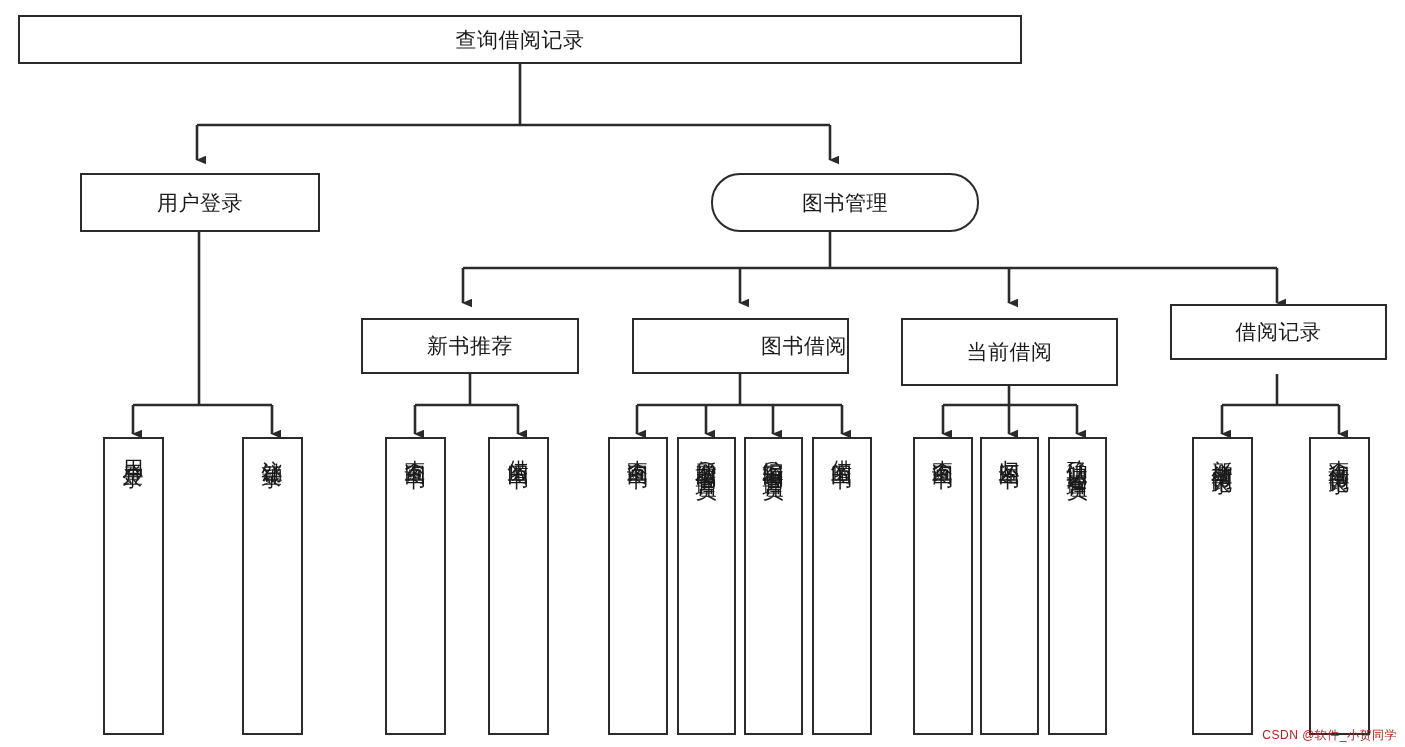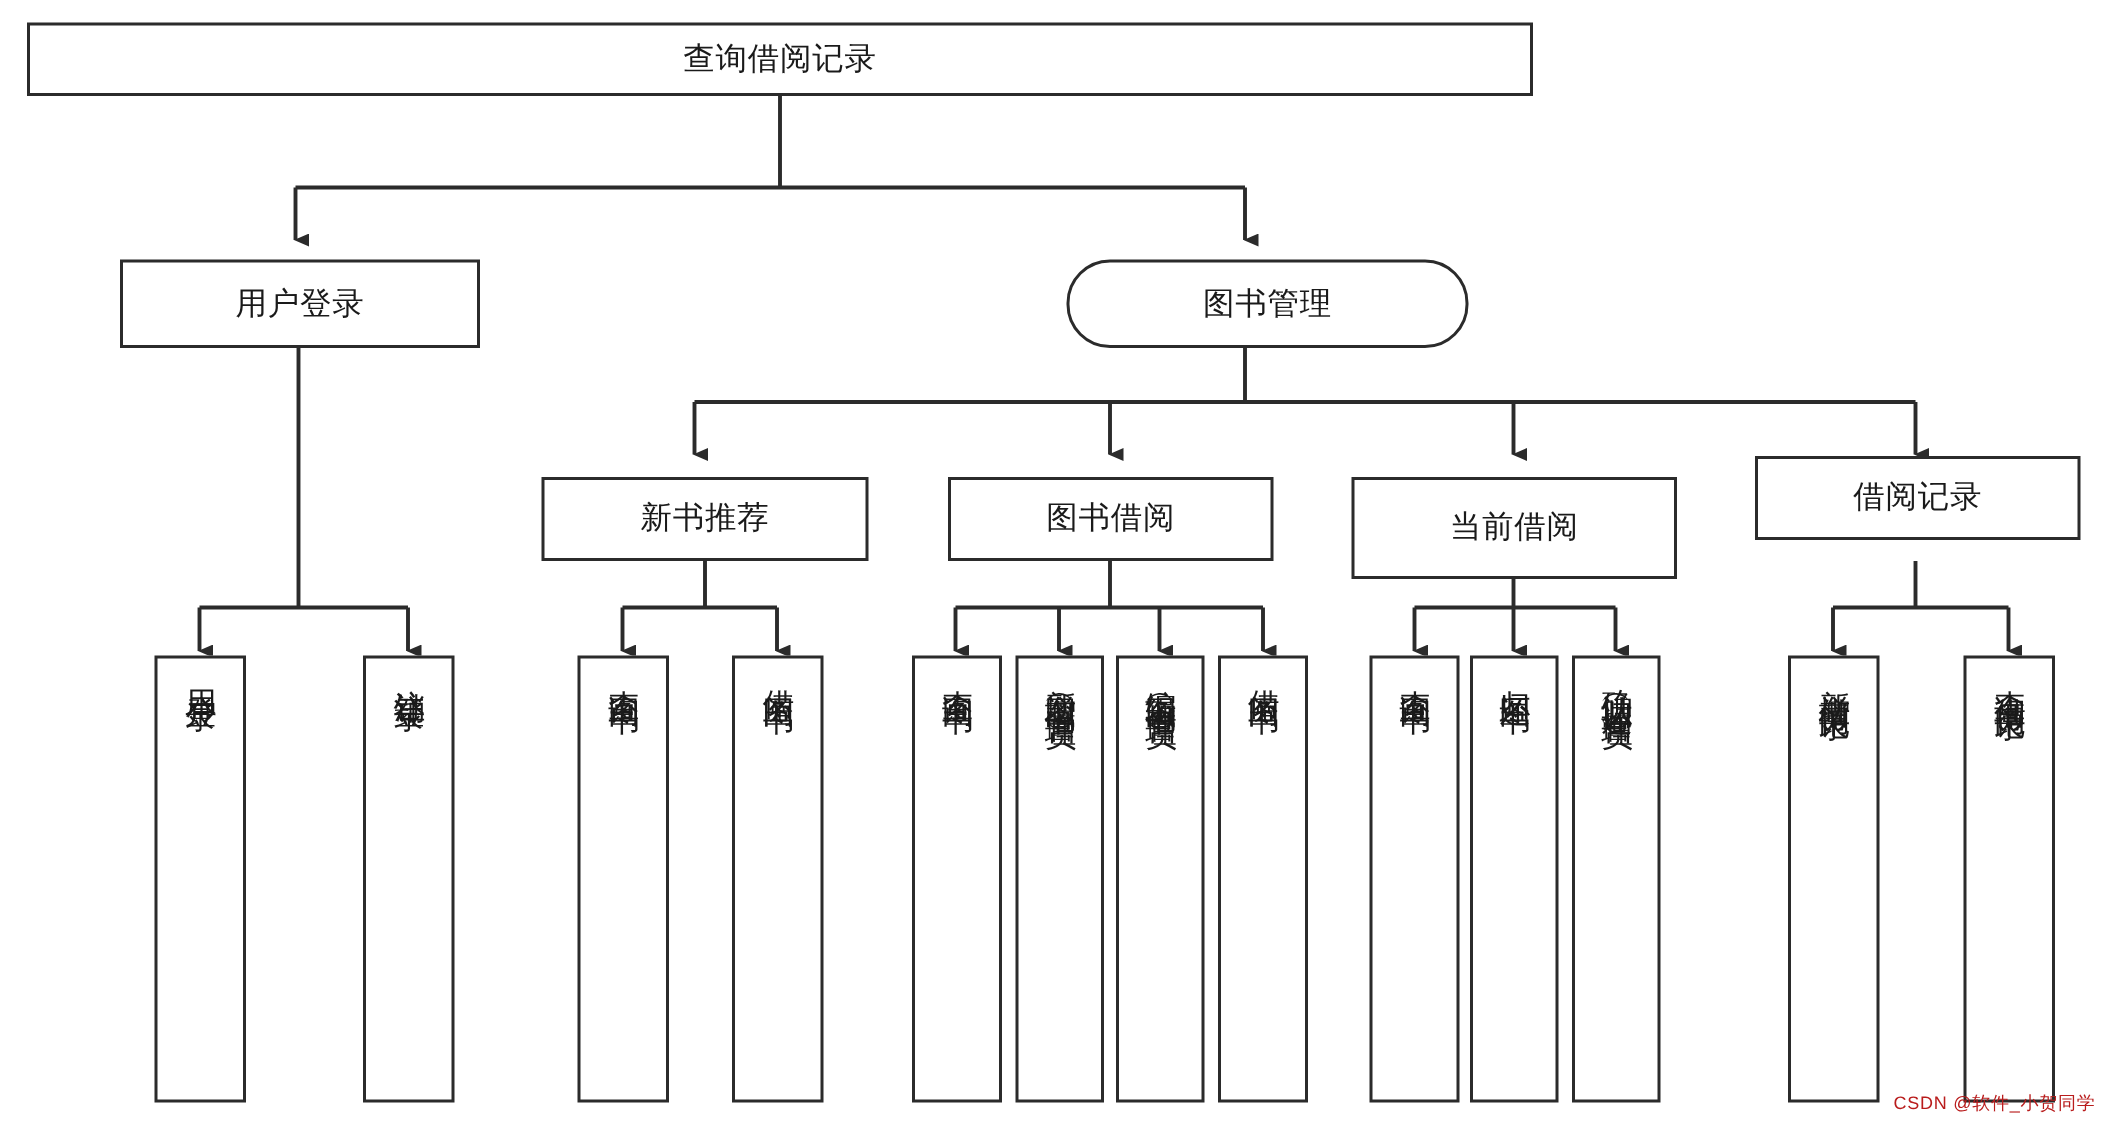--- a/index.html
+++ b/index.html
@@ -152,21 +152,21 @@
   <div class="node-box" style="left:80px; top:173px; width:240px; height:59px;">
     <span class="node-label">用户登录</span>
   </div>
   <div class="node-box" style="left:711px; top:173px; width:268px; height:59px;border-radius:29px;">
     <span class="node-label">图书管理</span>
   </div>
 
   <div class="node-box" style="left:361px; top:318px; width:218px; height:56px;">
     <span class="node-label">新书推荐</span>
   </div>
-  <div class="node-box" style="left:632px; top:318px; width:217px; height:56px;">
+  <div class="node-box" style="left:632px; top:318px; width:217px; height:56px;justify-content:flex-end;">
     <span class="node-label">图书借阅</span>
   </div>
   <div class="node-box" style="left:901px; top:318px; width:217px; height:68px;">
     <span class="node-label">当前借阅</span>
   </div>
   <div class="node-box" style="left:1170px; top:304px; width:217px; height:56px;">
     <span class="node-label">借阅记录</span>
   </div>
 
   <div class="node-box leaf" style="left:103px; top:437px; width:61px; height:298px;">

